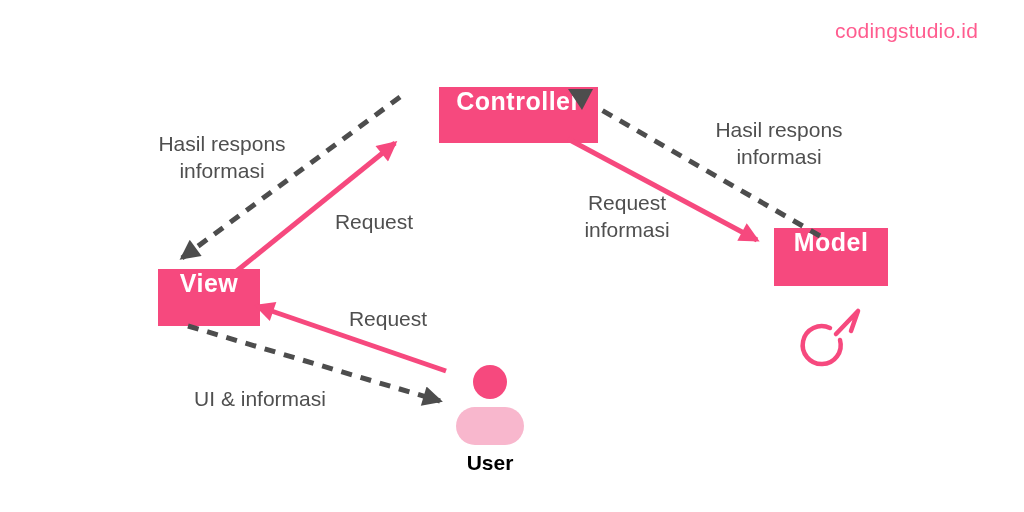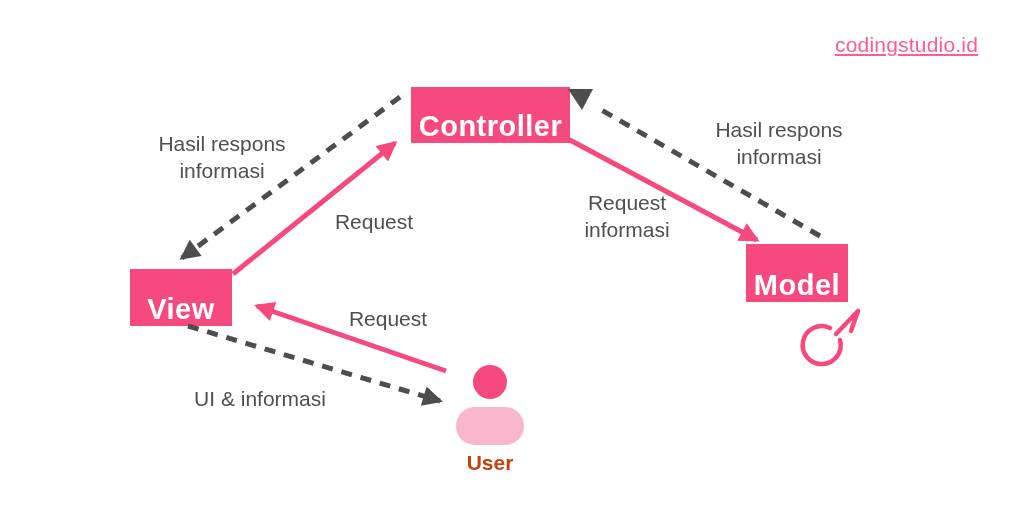--- a/index.html
+++ b/index.html
@@ -3,28 +3,28 @@
 <meta charset="utf-8">
 <style>
   html,body{margin:0;padding:0;background:#fff;}
   #canvas{
     position:relative;width:1024px;height:512px;background:#ffffff;
     font-family:"Liberation Sans",sans-serif;overflow:hidden;
   }
   svg{position:absolute;left:0;top:0;pointer-events:none;z-index:3;}
   .node{
     position:absolute;z-index:2;background:#F6497E;color:#ffffff;
-    display:flex;align-items:flex-end;justify-content:center;
-    font-weight:700;font-size:29px;letter-spacing:.5px;
+    display:flex;align-items:flex-start;justify-content:center;
+    font-weight:700;font-size:25px;letter-spacing:.5px;margin-left:28px;
   }
   .lbl{
     position:absolute;z-index:4;color:#4F4F4F;font-size:21px;line-height:27px;
     white-space:pre-line;text-align:center;transform:translateX(-50%);
   }
-  .lbl-pink{color:#c2410c;font-weight:700;font-size:21px;}
+  .lbl-pink{color:#000000;font-weight:700;font-size:21px;}
   .brand{
     position:absolute;z-index:4;color:#FF5C8F;font-size:21px;font-weight:500;
     letter-spacing:.2px;
   }
 </style>
 </head>
 <body>
 
 <div id="canvas">
 
@@ -63,21 +63,21 @@
   </svg>
 
   <div class="node" style="left:411px;top:87px;width:159px;height:56px;">
     <span>Controller</span>
   </div>
 
   <div class="node" style="left:130px;top:269px;width:102px;height:57px;">
     <span>View</span>
   </div>
 
-  <div class="node" style="left:746px;top:244px;width:102px;height:58px;">
+  <div class="node" style="left:746px;top:228px;width:114px;height:58px;">
     <span>Model</span>
   </div>
 
   <div class="lbl" style="left:222px;top:130px;">Hasil respons
 informasi</div>
 
   <div class="lbl" style="left:374px;top:208px;">Request</div>
 
   <div class="lbl" style="left:627px;top:189px;">Request
 informasi</div>
@@ -85,15 +85,15 @@
   <div class="lbl" style="left:779px;top:116px;">Hasil respons
 informasi</div>
 
   <div class="lbl" style="left:388px;top:305px;">Request</div>
 
   <div class="lbl" style="left:260px;top:385px;">UI &amp; informasi</div>
 
 
   <div class="lbl lbl-pink" style="left:490px;top:449px;">User</div>
 
-  <div class="brand" style="left:835px;top:33px;text-decoration:underline;">codingstudio.id</div>
+  <div class="brand" style="left:835px;top:19px;">codingstudio.id</div>
 
 </div>
 
 </body></html>

